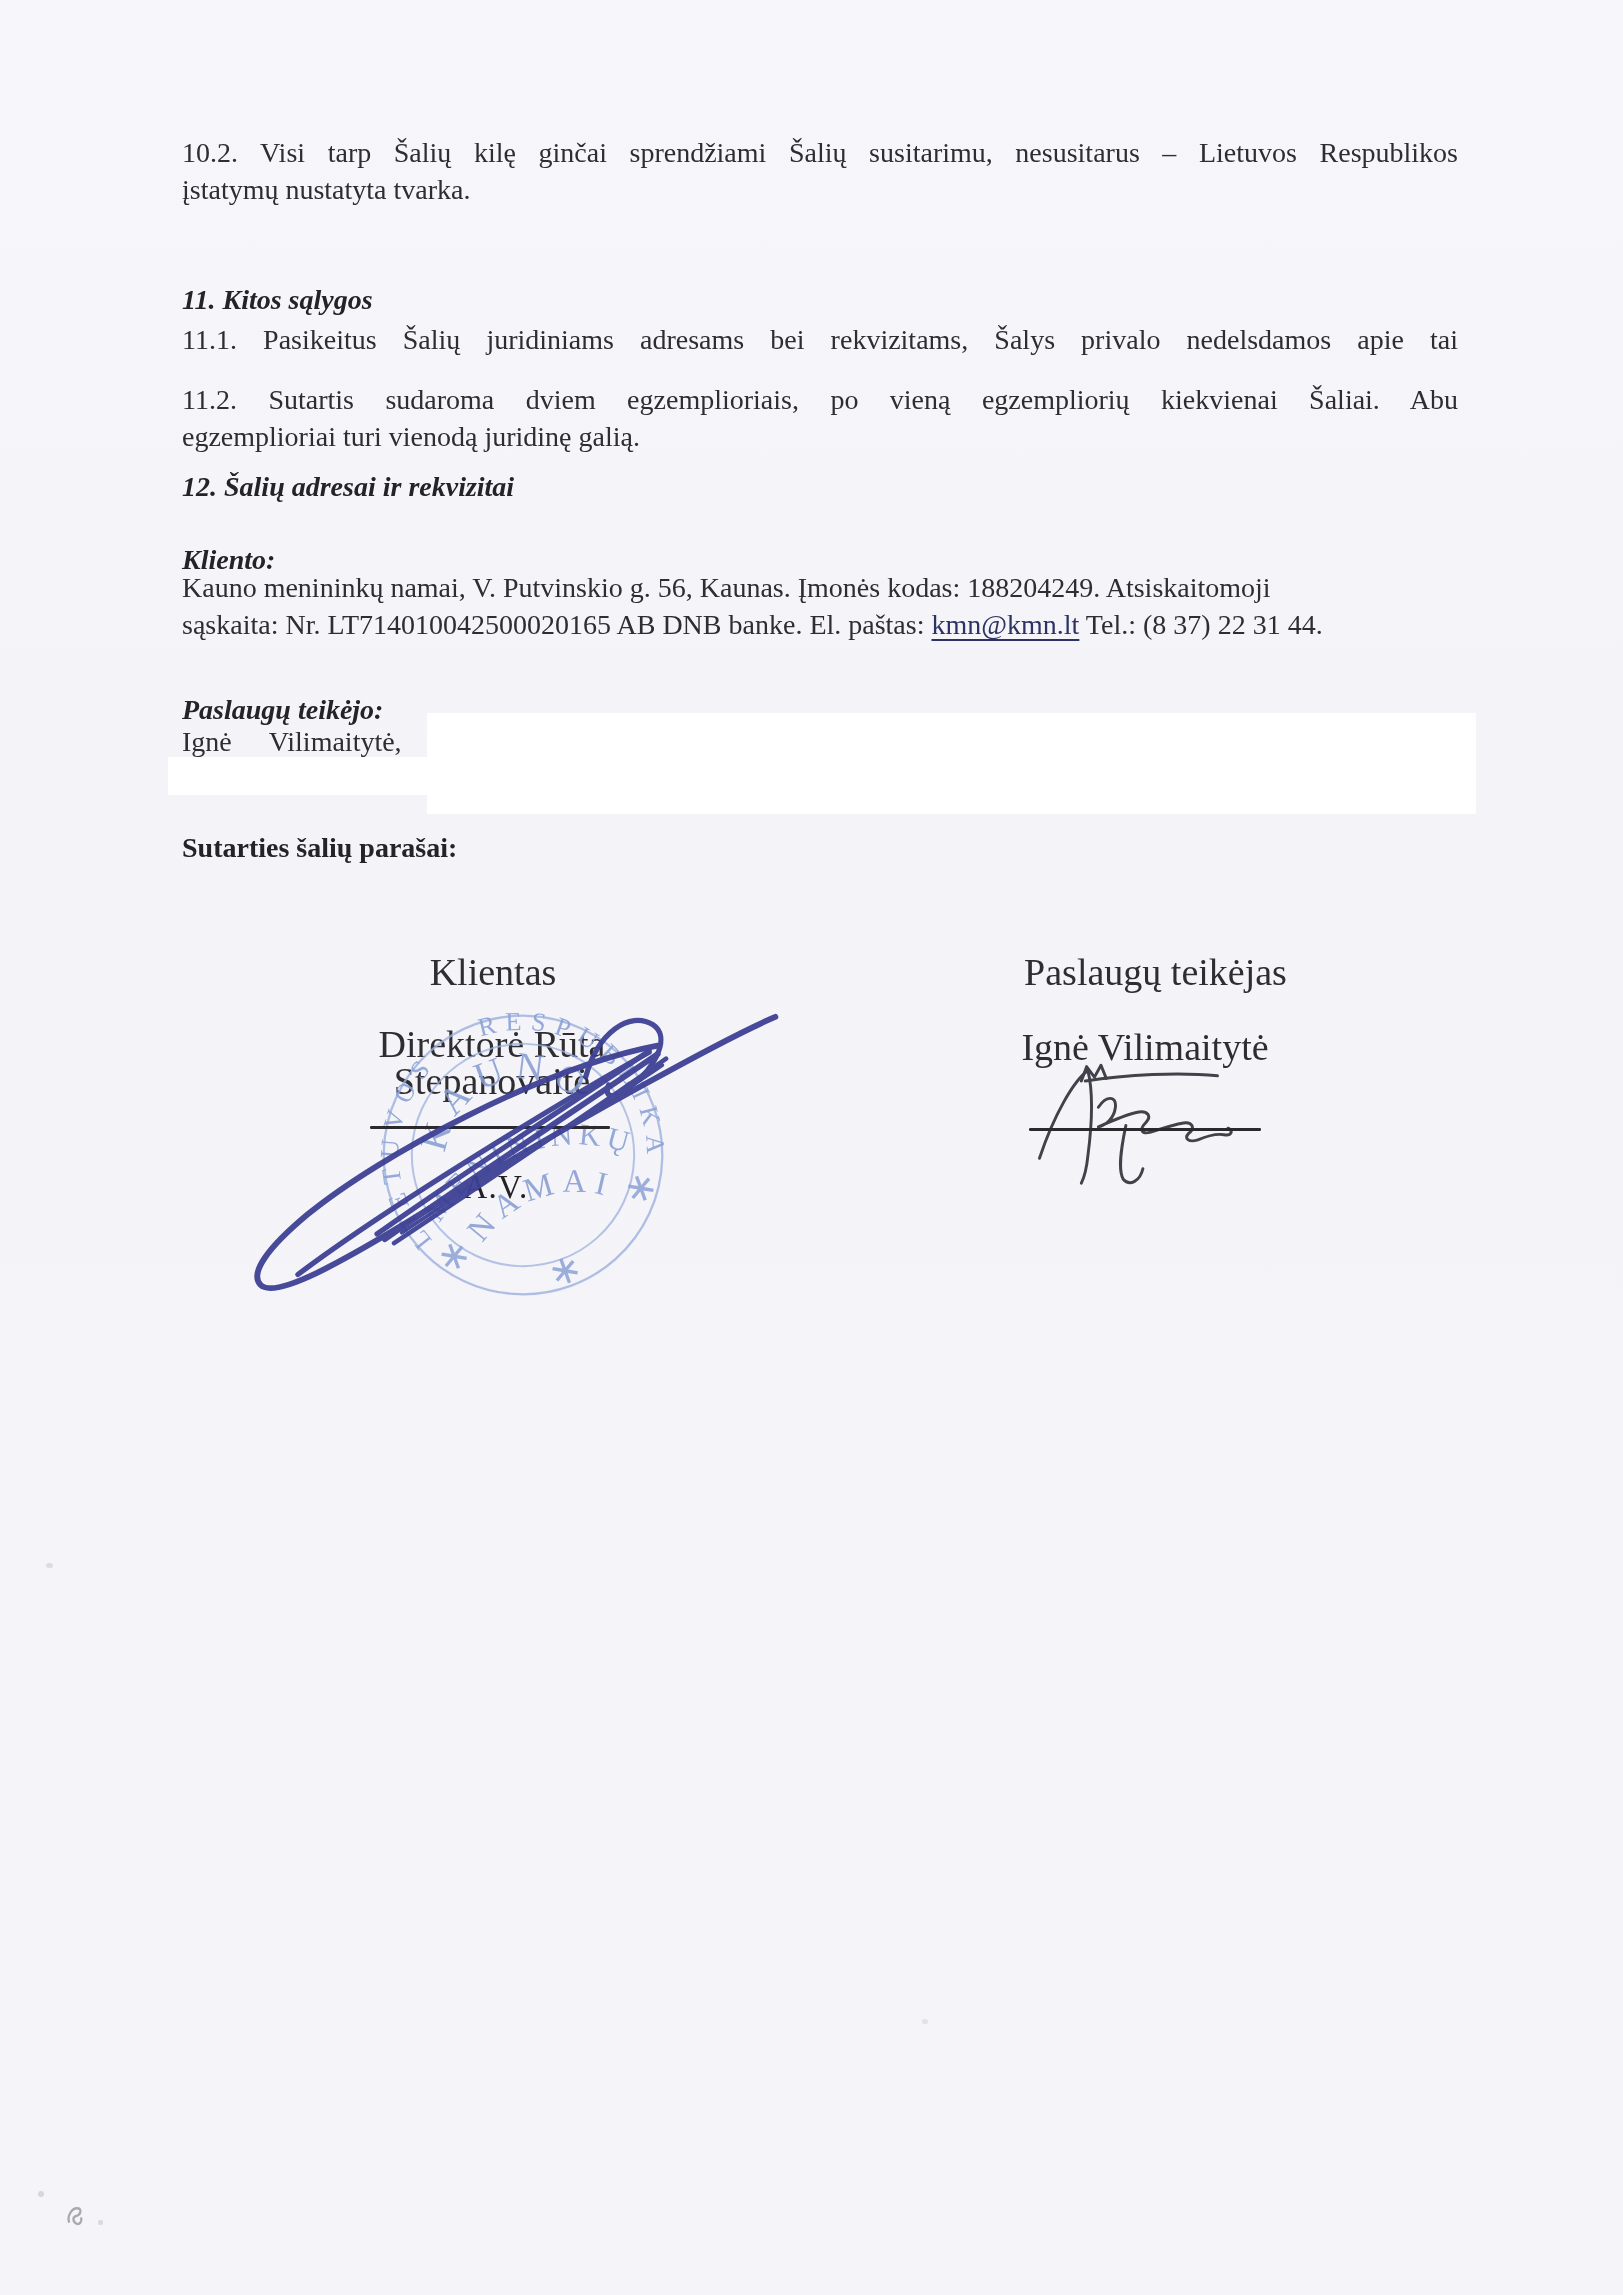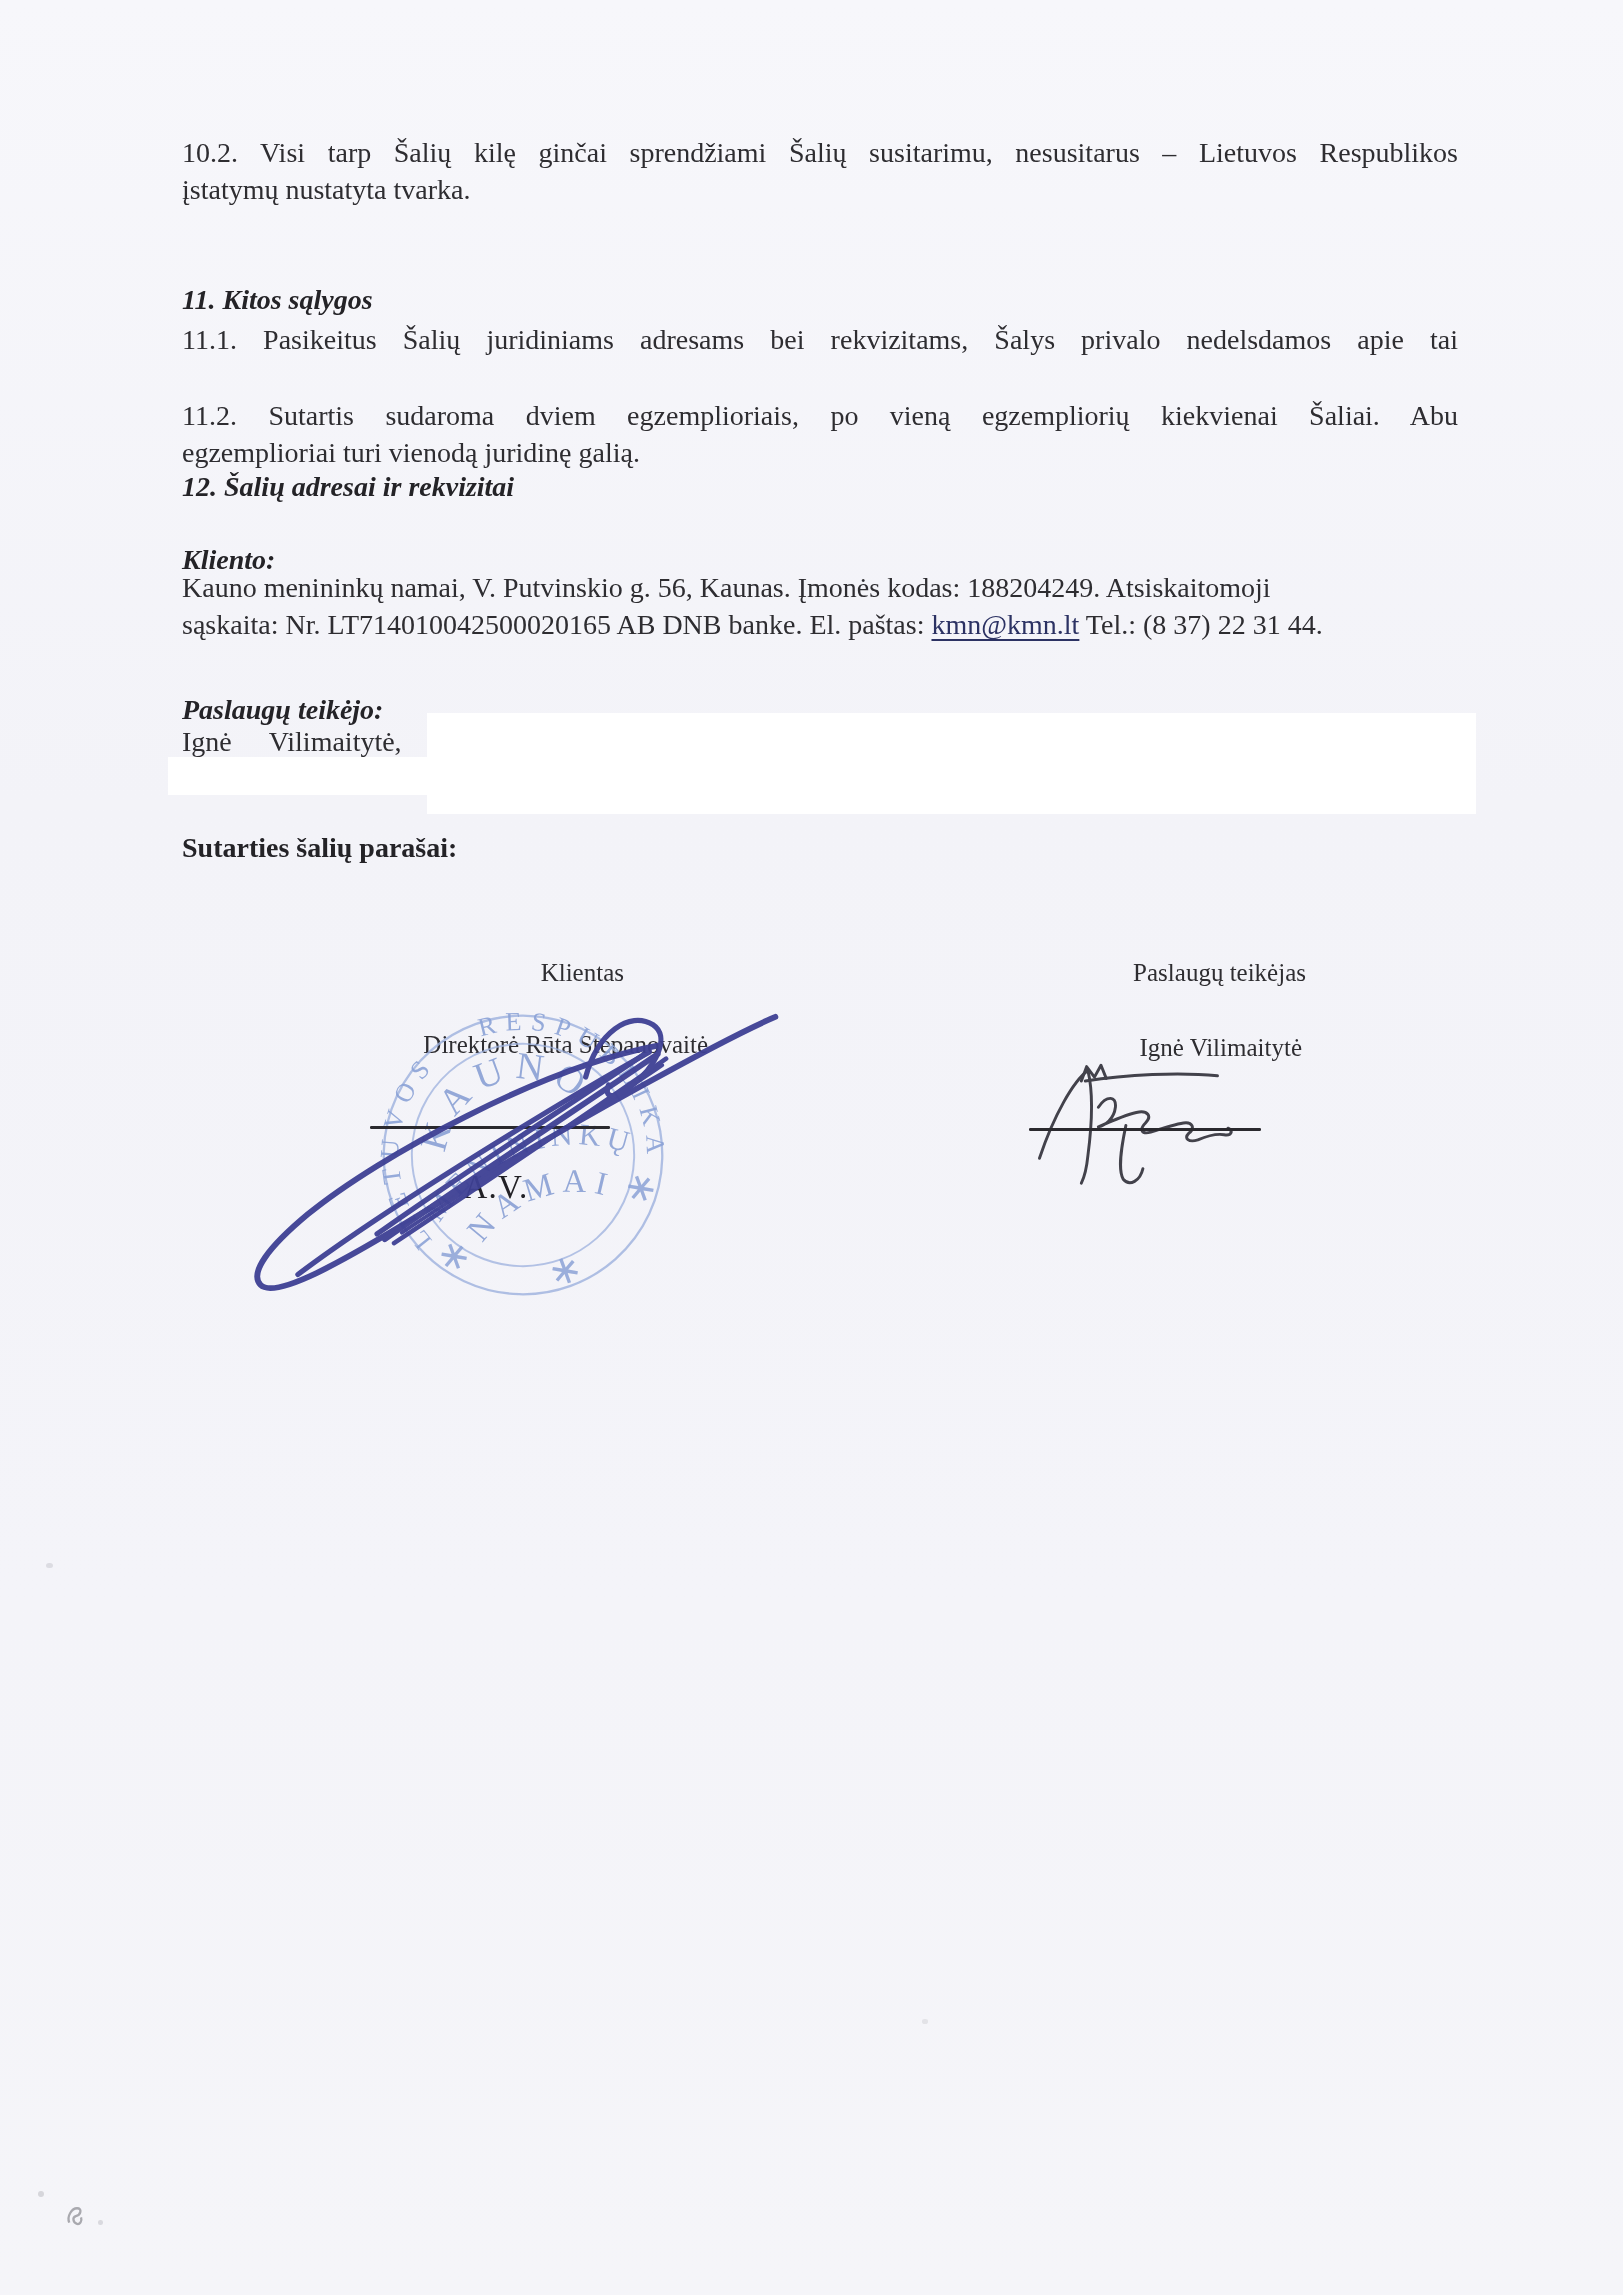--- a/index.html
+++ b/index.html
@@ -10,21 +10,21 @@
     font-family:"Liberation Serif","DejaVu Serif",serif;
     color:#2e2d31;
     overflow:hidden;
   }
   .block{position:absolute;left:182px;width:1276px;font-size:28px;line-height:37px;z-index:2;}
   .jline{text-align:justify;text-align-last:justify;}
   .bi{font-weight:bold;font-style:italic;color:#242327;}
   .b{font-weight:bold;color:#242327;}
   .email-link{color:#2c3263;text-decoration:underline;text-decoration-thickness:2px;text-underline-offset:4.6px;}
   .redact{position:absolute;background:#ffffff;z-index:1;}
-  .ctr{position:absolute;text-align:right;font-size:25px;line-height:37px;z-index:2;}
+  .ctr{position:absolute;text-align:center;font-size:38px;line-height:37px;z-index:2;}
   .sigline{position:absolute;height:2.6px;background:#2a292e;border-radius:1.3px;z-index:4;}
   .av{position:absolute;font-size:33px;color:#222126;z-index:4;letter-spacing:1.3px;}
   .stamp-svg{position:absolute;left:353px;top:985px;z-index:3;filter:blur(0.3px);}
   .pen-svg{position:absolute;left:229px;top:992px;z-index:5;}
   .darksig-svg{position:absolute;left:1008px;top:1047px;z-index:3;}
   .speck{position:absolute;border-radius:50%;z-index:1;}
   .stamp-ring-text{font-family:"Liberation Serif","DejaVu Serif",serif;font-size:40px;letter-spacing:13px;word-spacing:56px;fill:#8ba2d6;opacity:.9;}
   .stamp-word1{font-family:"Liberation Serif","DejaVu Serif",serif;font-size:58px;letter-spacing:14px;fill:#879ed3;opacity:.88;}
   .stamp-word2{font-family:"Liberation Serif","DejaVu Serif",serif;font-size:46px;letter-spacing:8px;fill:#879ed3;opacity:.88;}
   .stamp-word3{font-family:"Liberation Serif","DejaVu Serif",serif;font-size:50px;letter-spacing:11px;fill:#879ed3;opacity:.88;}
@@ -43,21 +43,21 @@
     <div class="jline">10.2. Visi tarp Šalių kilę ginčai sprendžiami Šalių susitarimu, nesusitarus – Lietuvos Respublikos</div>
     <div>įstatymų nustatyta tvarka.</div>
   </div>
 
   <div class="block bi" style="top:281px;">11. Kitos sąlygos</div>
 
   <div class="block" style="top:321px;">
     <div class="jline">11.1. Pasikeitus Šalių juridiniams adresams bei rekvizitams, Šalys privalo nedelsdamos apie tai</div>
   </div>
 
-  <div class="block" style="top:397px;">
+  <div class="block" style="top:381px;">
     <div class="jline">11.2. Sutartis sudaroma dviem egzemplioriais, po vieną egzempliorių kiekvienai Šaliai. Abu</div>
     <div>egzemplioriai turi vienodą juridinę galią.</div>
   </div>
 
   <div class="block bi" style="top:468px;">12. Šalių adresai ir rekvizitai</div>
 
   <div class="block bi" style="top:541px;">Kliento:</div>
 
   <div class="block" style="top:569px;">
     <div>Kauno menininkų namai, V. Putvinskio g. 56, Kaunas. Įmonės kodas: 188204249. Atsiskaitomoji</div>

